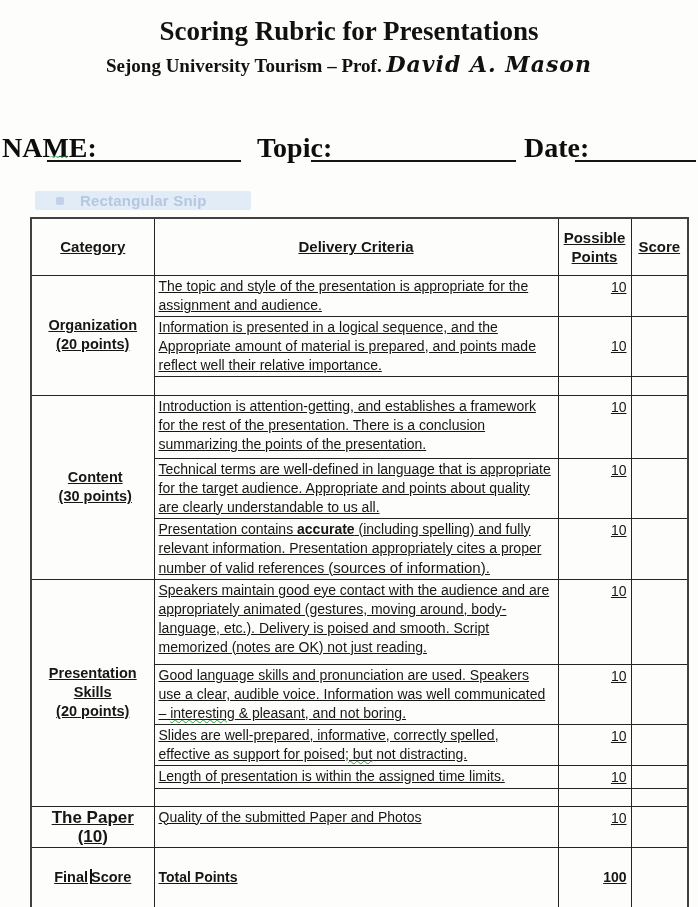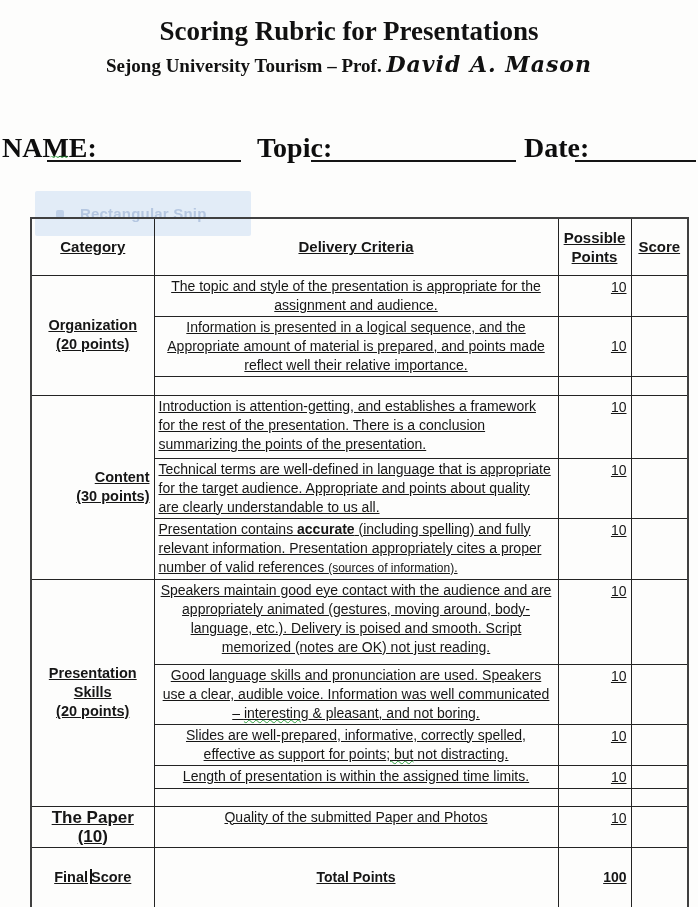--- a/index.html
+++ b/index.html
@@ -42,21 +42,21 @@
     border-bottom:2px solid #151515;
   }
   .squiggle-mark{
     position:absolute;left:50px;top:153px;width:18px;height:8px;
     overflow:hidden;color:#2f9e3f;font-size:9px;letter-spacing:-1px;
     line-height:8px;
   }
 
   
   .snip-overlay{
-    position:absolute;left:35px;top:191px;width:216px;height:45px;
+    position:absolute;left:35px;top:191px;width:216px;height:19px;
     background:rgba(216,229,245,0.75);
     border-radius:2px;z-index:0;
     display:flex;align-items:center;
   }
   .snip-dot{
     width:8px;height:8px;border-radius:2px;
     background:#c0d1e8;margin-left:21px;
   }
   .snip-label{
     margin-left:16px;
@@ -77,25 +77,25 @@
   }
   .rubric{border:2px solid #404040;text-decoration:underline;}
   .rubric th{
     font-size:15px;font-weight:bold;text-align:center;vertical-align:middle;
   }
   td.cat{
     font-weight:bold;text-align:center;vertical-align:middle;
     white-space:pre-line;font-size:14.5px;margin-top:44px;
   }
   td.crit{vertical-align:top;}
-  td.crit.center{text-align:center;}
+  td.crit.center{text-align:left;}
   td.pts{text-align:right;vertical-align:top;padding-top:2px;}
   td.pts.mid{vertical-align:middle;padding-top:1px;}
   td.bold{font-weight:bold;}
-  .small-note{font-size:12px;}
+  .small-note{font-size:15px;}
   .b{font-weight:bold;}
   .sq{
     text-decoration-line:underline;
     text-decoration-style:wavy;
     text-decoration-color:#2f9e3f;
     text-decoration-thickness:1px;
   }
   .caret{
     display:inline-block;width:2px;height:15px;background:#111;
     vertical-align:-2px;margin:0 -1px 0 2px;
@@ -151,21 +151,21 @@
       <td class="pts mid">10</td>
       <td class="score"></td>
     </tr>
     <tr style="height:19px">
       <td></td>
       <td></td>
       <td></td>
     </tr>
 
     <tr style="height:63px">
-      <td class="cat" rowspan="3" style="text-align:right;padding-left:9px">Content
+      <td class="cat" rowspan="3" style="text-align:center;padding-left:9px">Content
 (30 points)</td>
       <td class="crit">Introduction is attention-getting,  and establishes a framework for the rest of the presentation.  There is a conclusion summarizing the points of the presentation.</td>
       <td class="pts">10</td>
       <td class="score"></td>
     </tr>
     <tr style="height:57px">
       <td class="crit">Technical terms are well-defined in language that is appropriate for the target audience.  Appropriate and points about quality are clearly understandable to us all.</td>
       <td class="pts">10</td>
       <td class="score"></td>
     </tr>
@@ -182,21 +182,21 @@
       <td class="crit center">Speakers maintain good eye contact with the audience and are appropriately animated (gestures, moving around, body-language, etc.).   Delivery is poised and smooth. Script memorized (notes are OK) not just reading.</td>
       <td class="pts">10</td>
       <td class="score"></td>
     </tr>
     <tr style="height:59px">
       <td class="crit center"><span>Good language skills and pronunciation are used. Speakers use a clear, audible voice. Information was well communicated –  </span><span class="sq">interesting</span><span> &amp; pleasant, and not boring.</span></td>
       <td class="pts">10</td>
       <td class="score"></td>
     </tr>
     <tr style="height:40px">
-      <td class="crit center"><span>Slides are well-prepared, informative, correctly spelled, effective as support for points</span><span class="sq">;  but</span><span> not distracting.</span></td>
+      <td class="crit center"><span>Slides are well-prepared, informative, correctly spelled, effective as support for poised</span><span class="sq">;  but</span><span> not distracting.</span></td>
       <td class="pts">10</td>
       <td class="score"></td>
     </tr>
     <tr style="height:21px">
       <td class="crit center">Length of presentation is within the assigned time limits.</td>
       <td class="pts">10</td>
       <td class="score"></td>
     </tr>
     <tr style="height:18px">
       <td></td>

